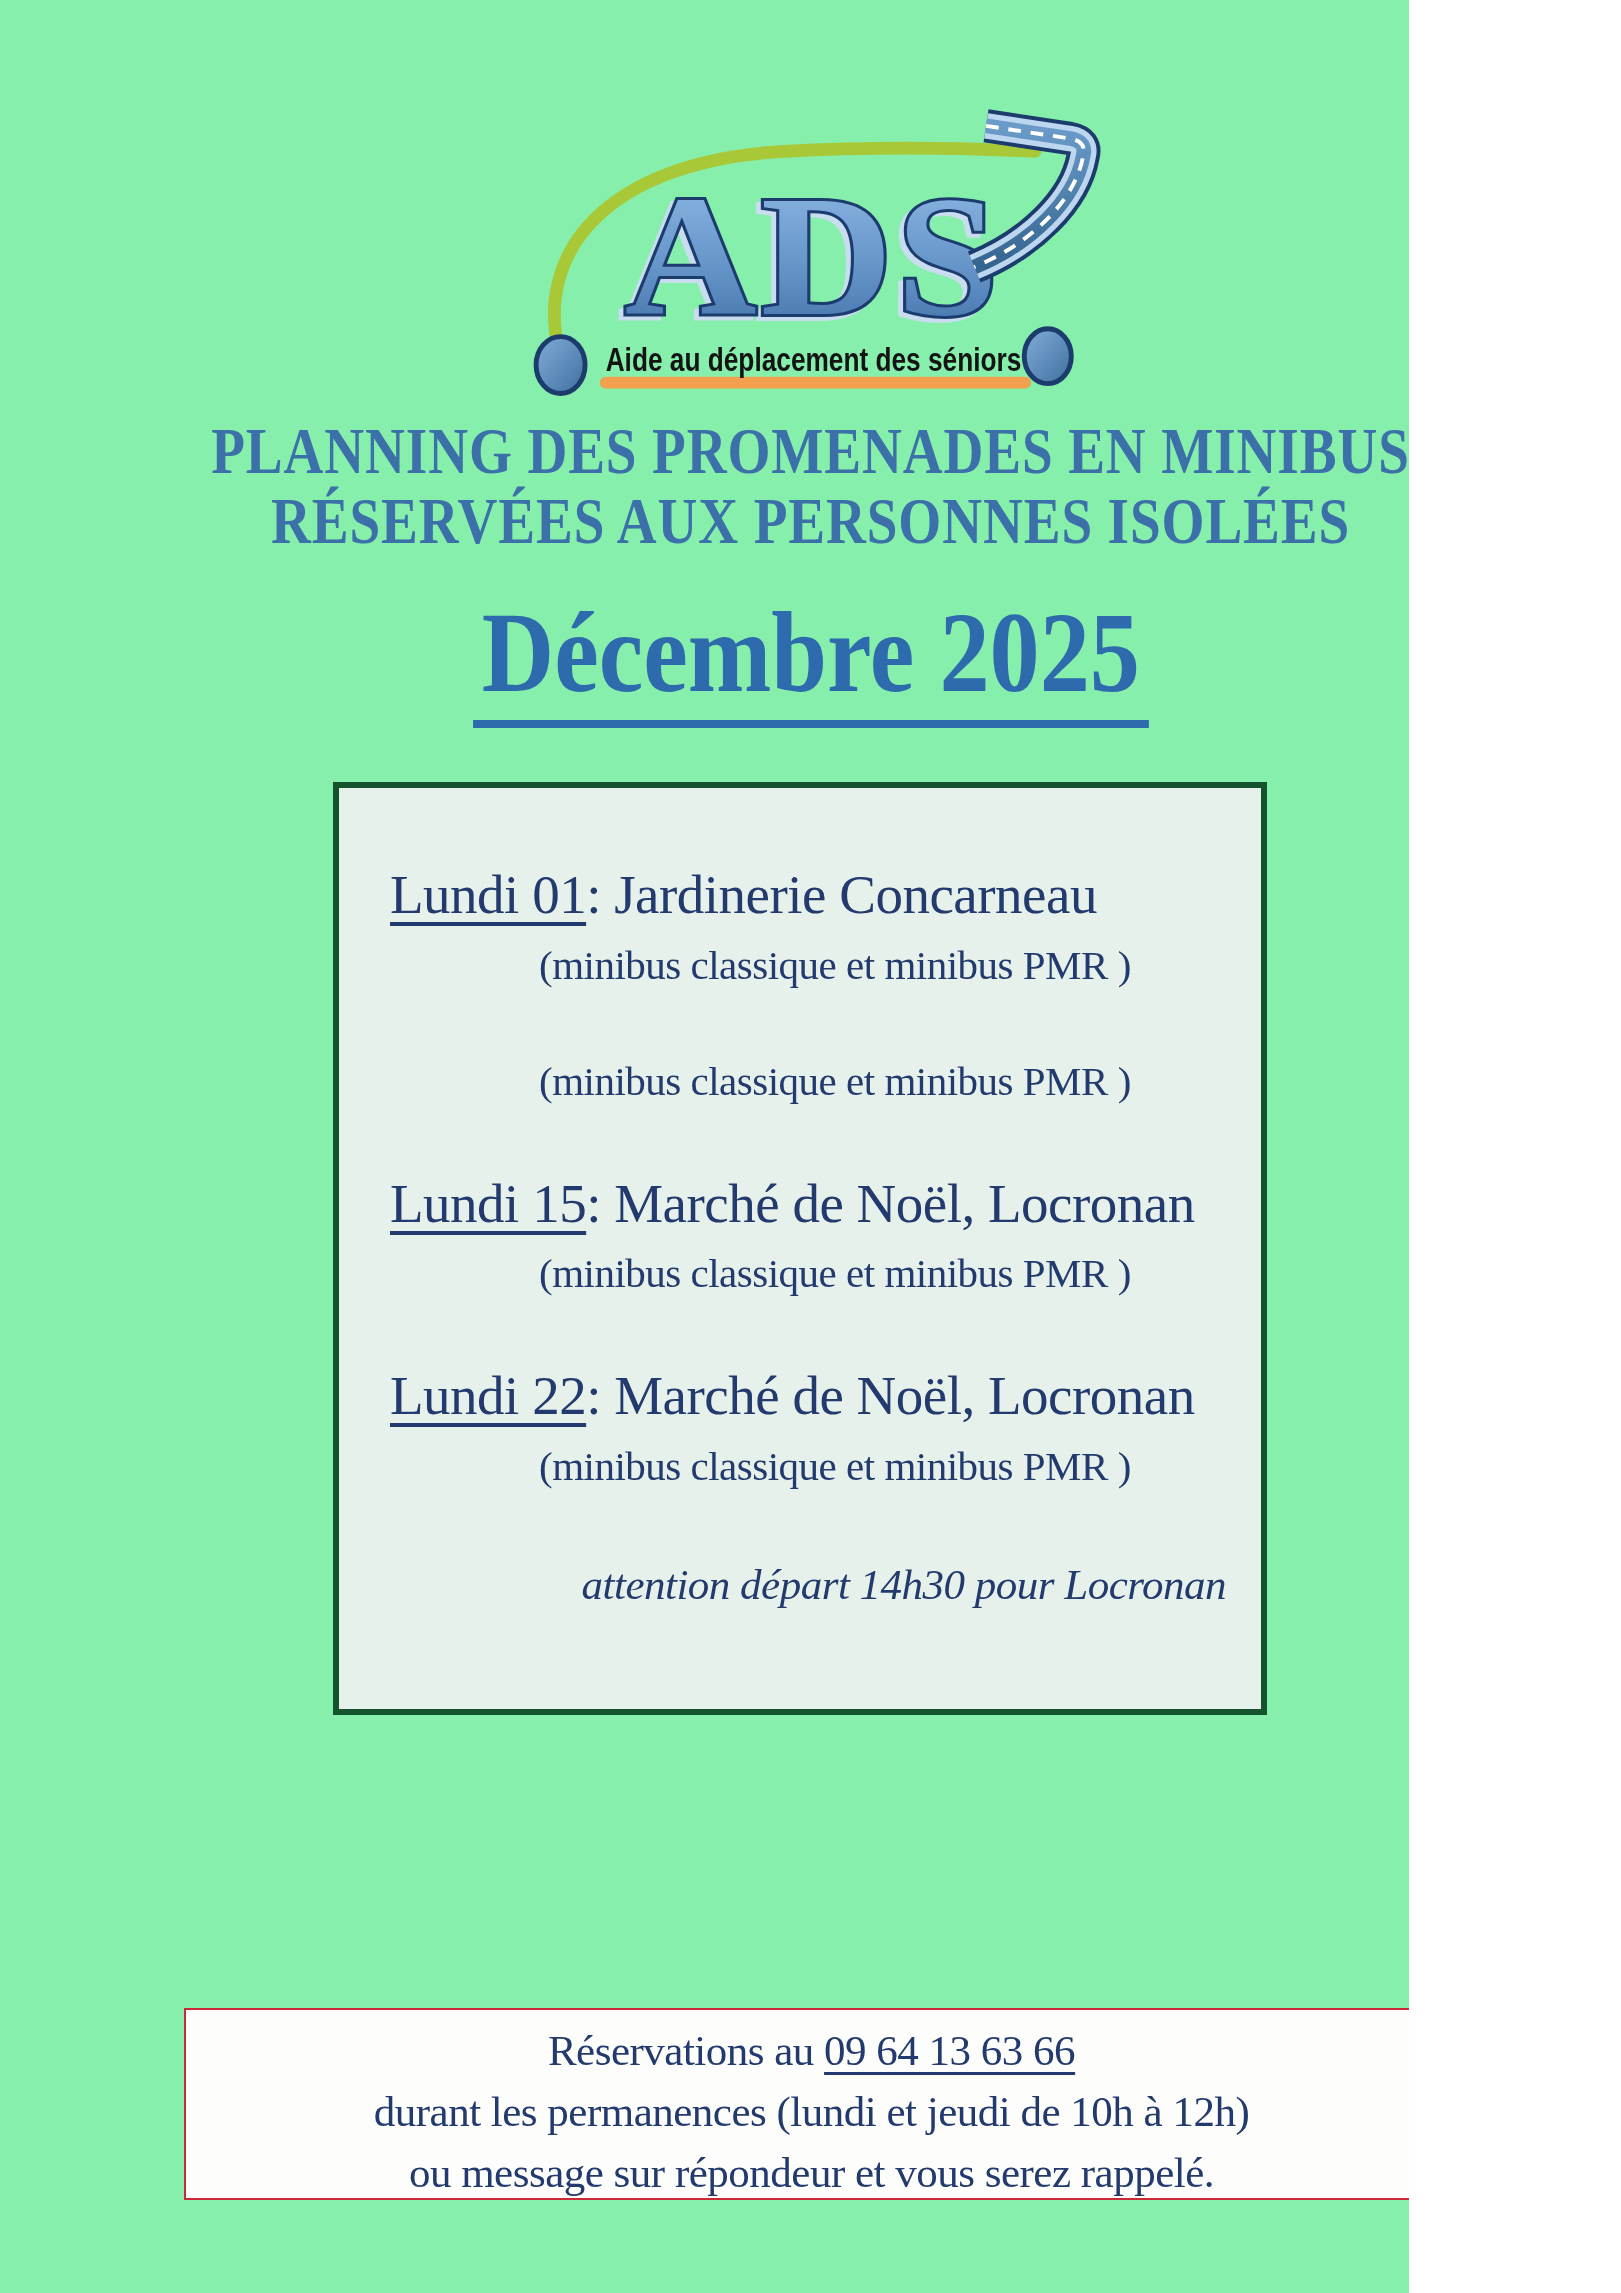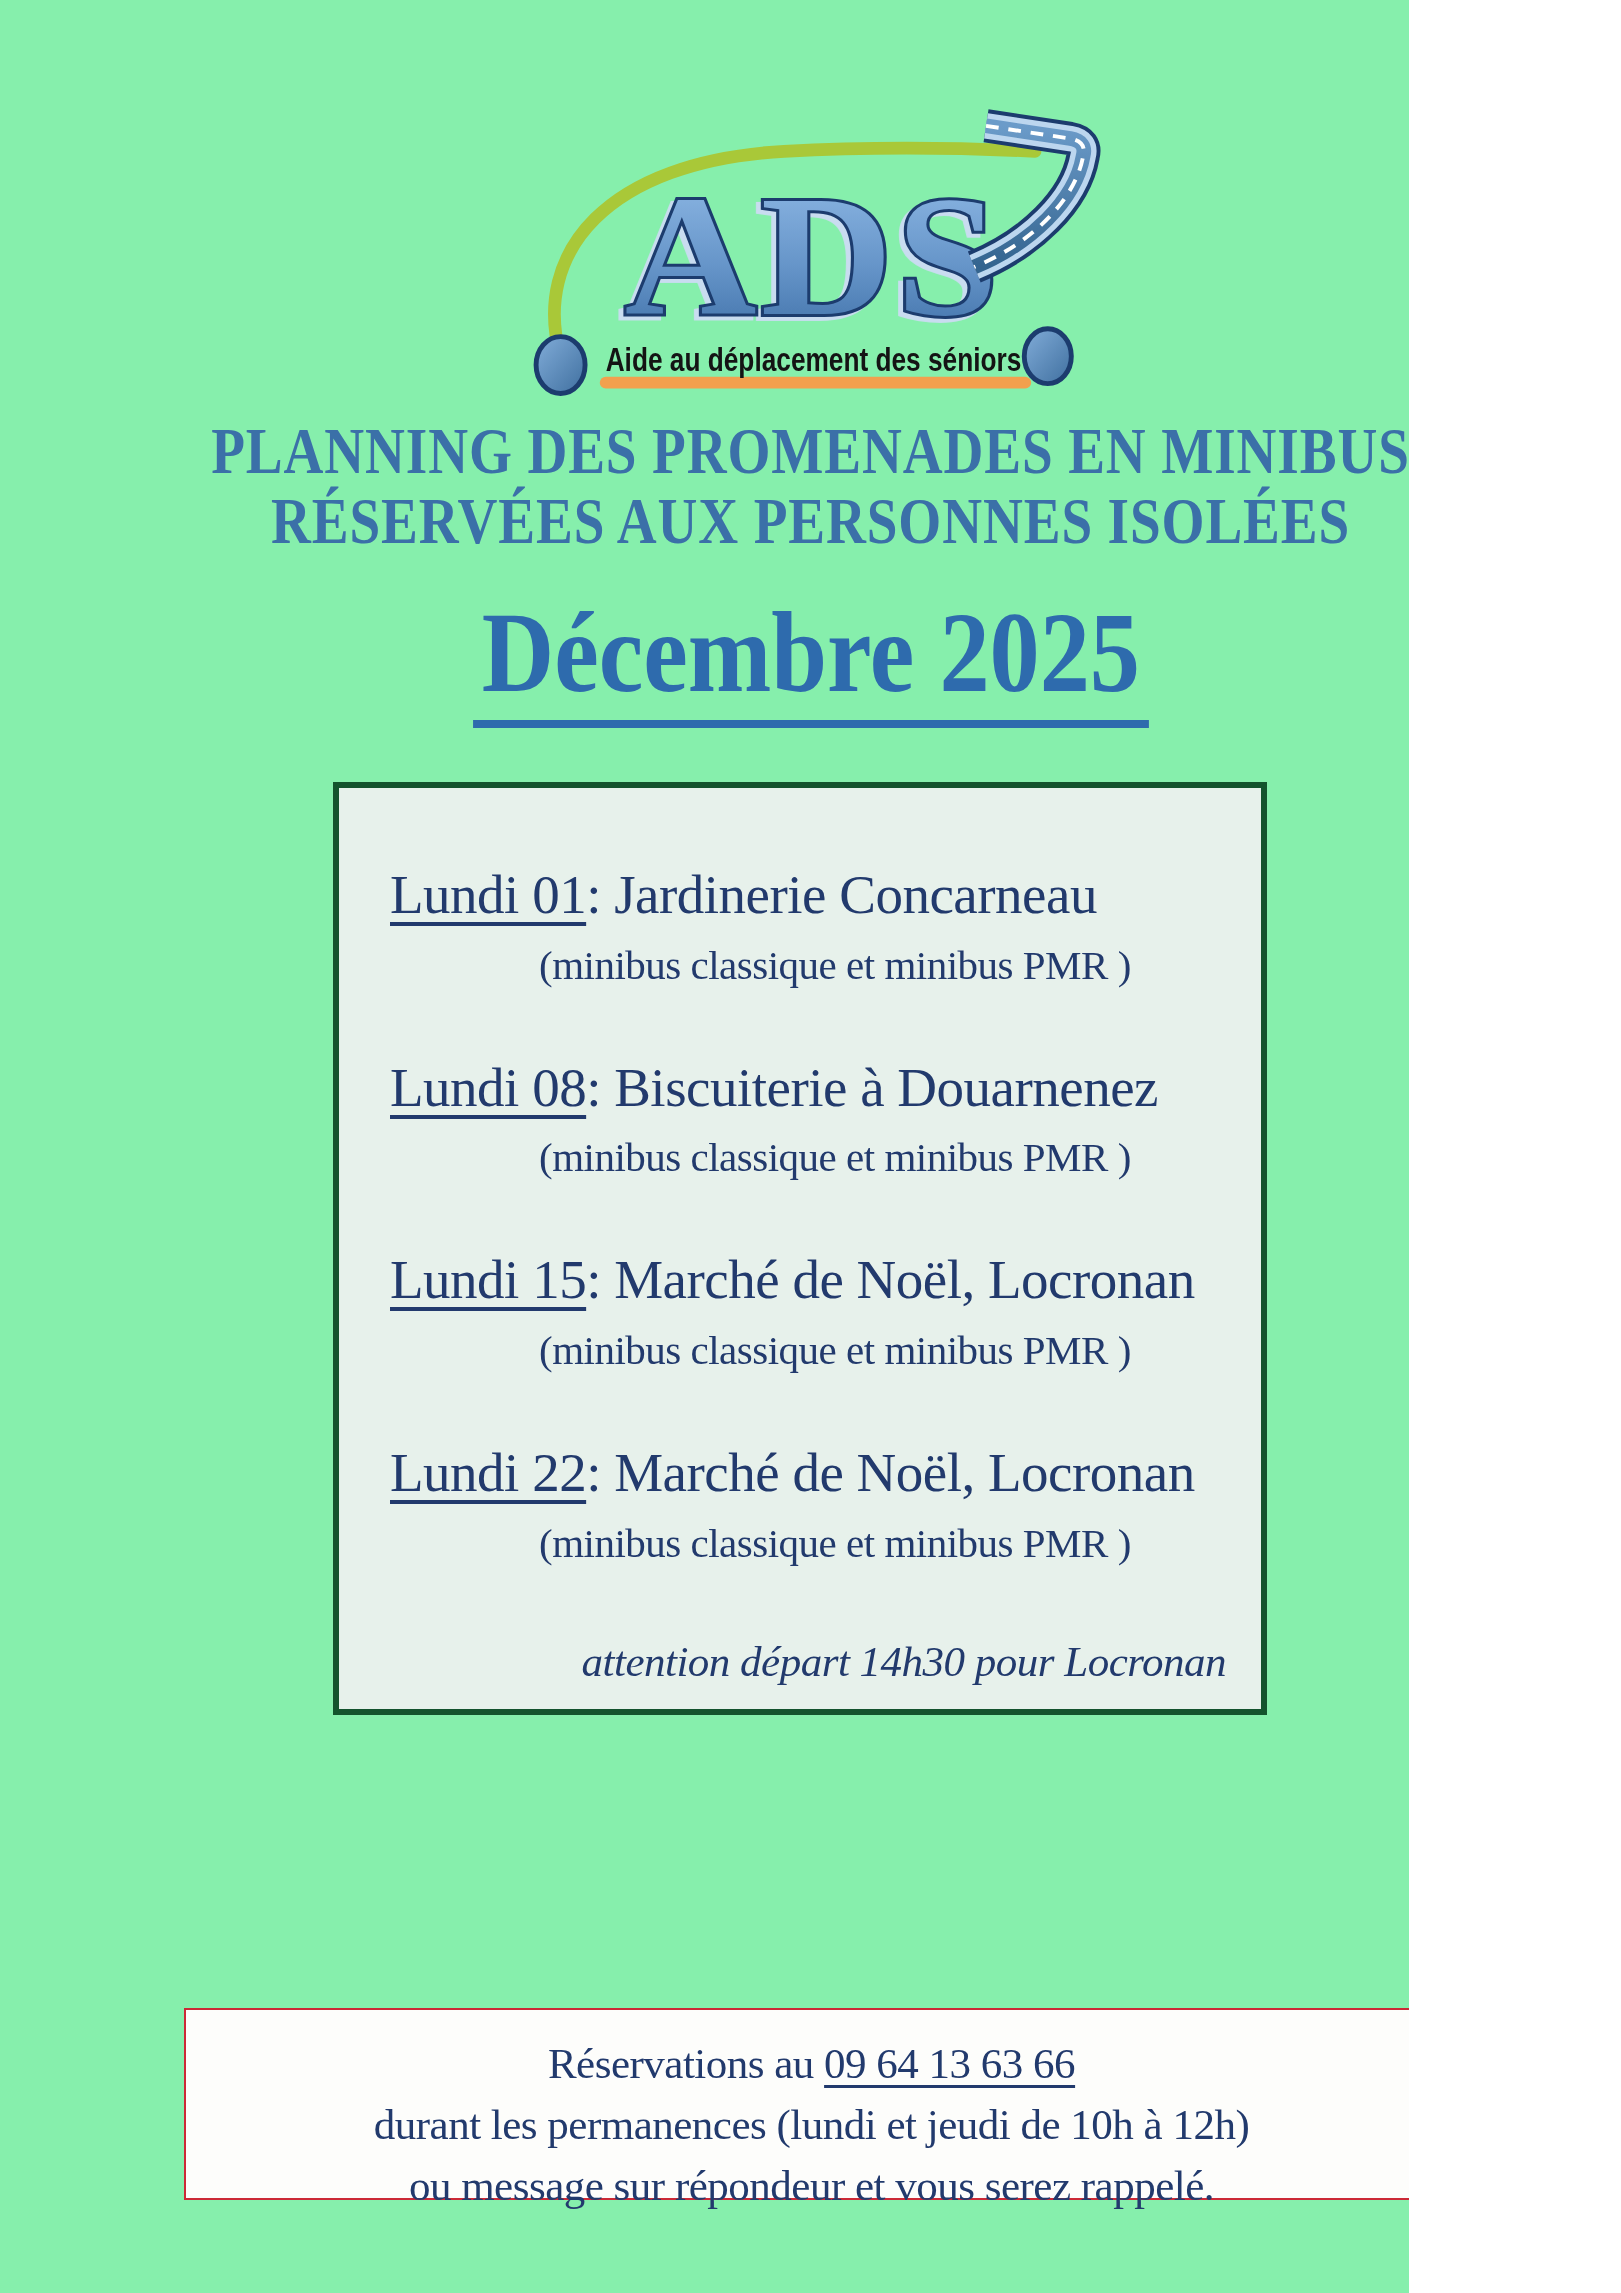--- a/index.html
+++ b/index.html
@@ -46,21 +46,21 @@
     position:absolute; top:1784px; left:0; width:1621px; text-align:center;
     color:#c5314b; font-weight:bold; font-style:italic;
   }
   .greeting-line1 { font-size:55px; line-height:63px; letter-spacing:-0.5px; }
   .greeting-line2 { font-size:46px; line-height:53px; margin-top:11.8px; letter-spacing:-0.5px; }
 
   
   .reservation-box {
     position:absolute; left:184px; top:2008px; width:1255px; height:192px;
     box-sizing:border-box; border:2.9px solid #cc2936; background:#fdfdfb;
-    text-align:center; color:#223a6d; font-size:43px; padding-top:23px;
+    text-align:center; color:#223a6d; font-size:43px; padding-top:10px;
   }
   .res-line { line-height:61px; letter-spacing:-0.5px; white-space:nowrap; }
   .phone { text-decoration:underline; text-decoration-thickness:2.9px; text-underline-offset:6.9px; }
 </style>
 </head>
 <body>
 
 <div class="page">
 
   <svg class="logo-svg" viewBox="0 0 660 368" xmlns="http://www.w3.org/2000/svg">
@@ -109,21 +109,20 @@
   </div>
 
   <div class="schedule-box">
 
     <div class="entry">
       <div class="entry-main"><span class="day">Lundi 01</span><span>: </span><span>Jardinerie Concarneau</span></div>
       <div class="note">(minibus classique et minibus PMR )</div>
     </div>
 
     <div class="entry">
-      <div class="entry-main"><span class="day">Lundi 08</span><span>: </span><span>Biscuiterie à Douarnenez</span></div>
       <div class="note">(minibus classique et minibus PMR )</div>
     </div>
 
     <div class="entry">
       <div class="entry-main"><span class="day">Lundi 15</span><span>: </span><span>Marché de Noël, Locronan</span></div>
       <div class="note">(minibus classique et minibus PMR )</div>
     </div>
 
     <div class="entry">
       <div class="entry-main"><span class="day">Lundi 22</span><span>: </span><span>Marché de Noël, Locronan</span></div>

